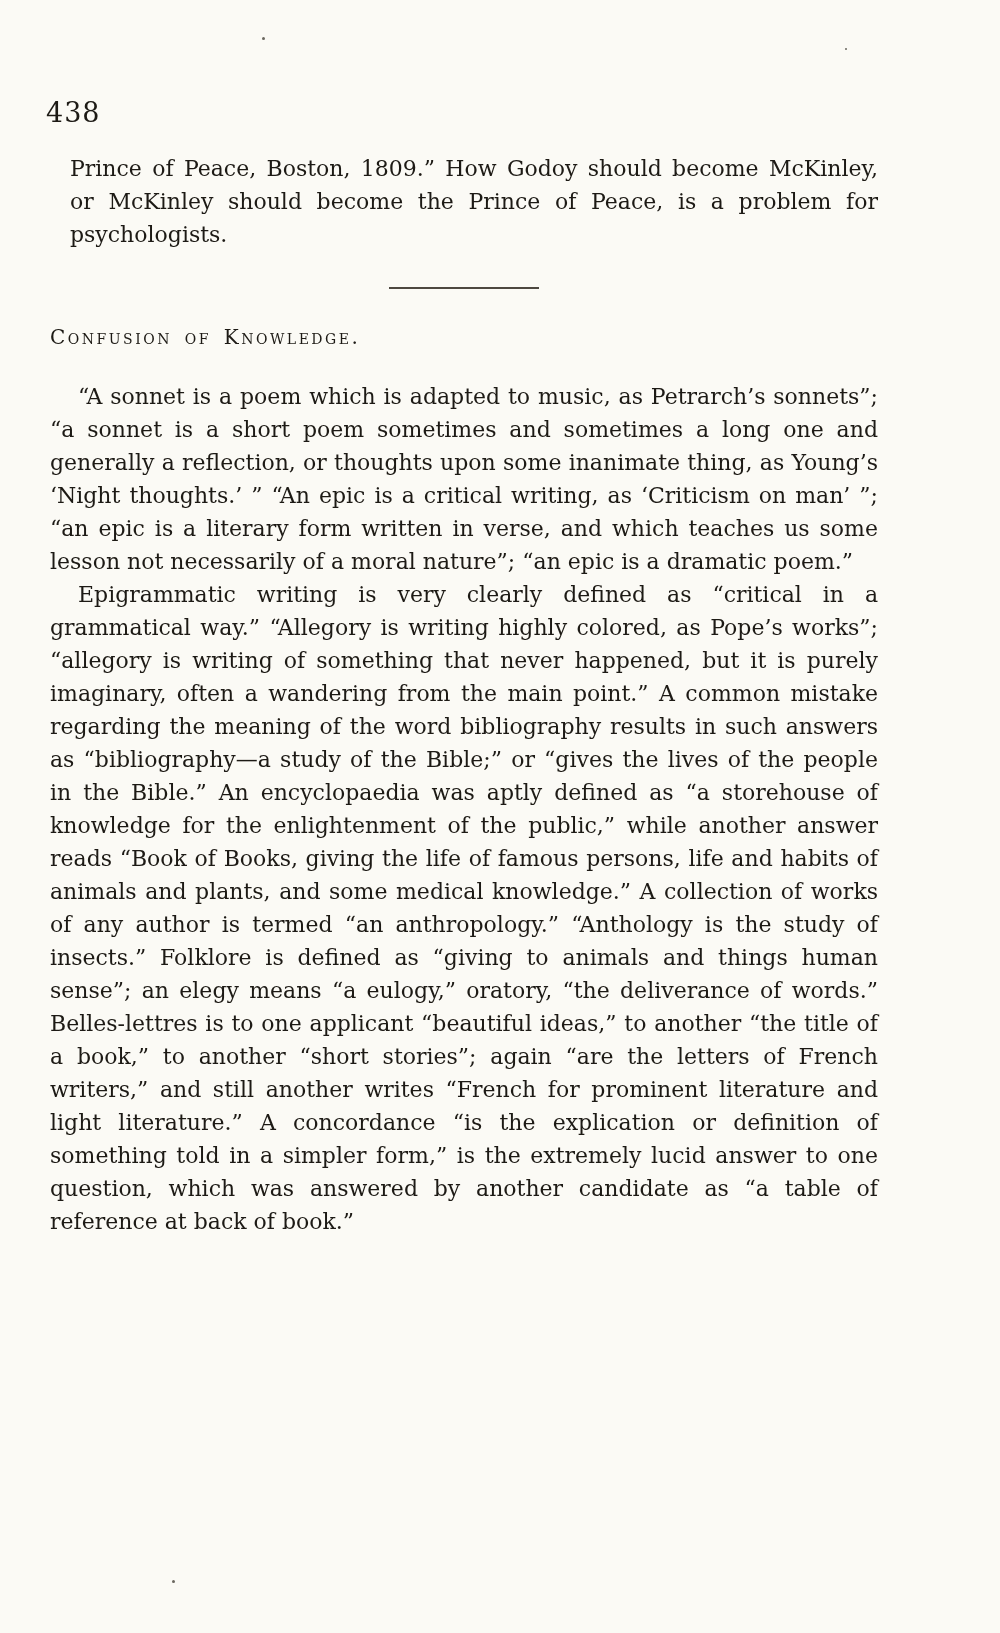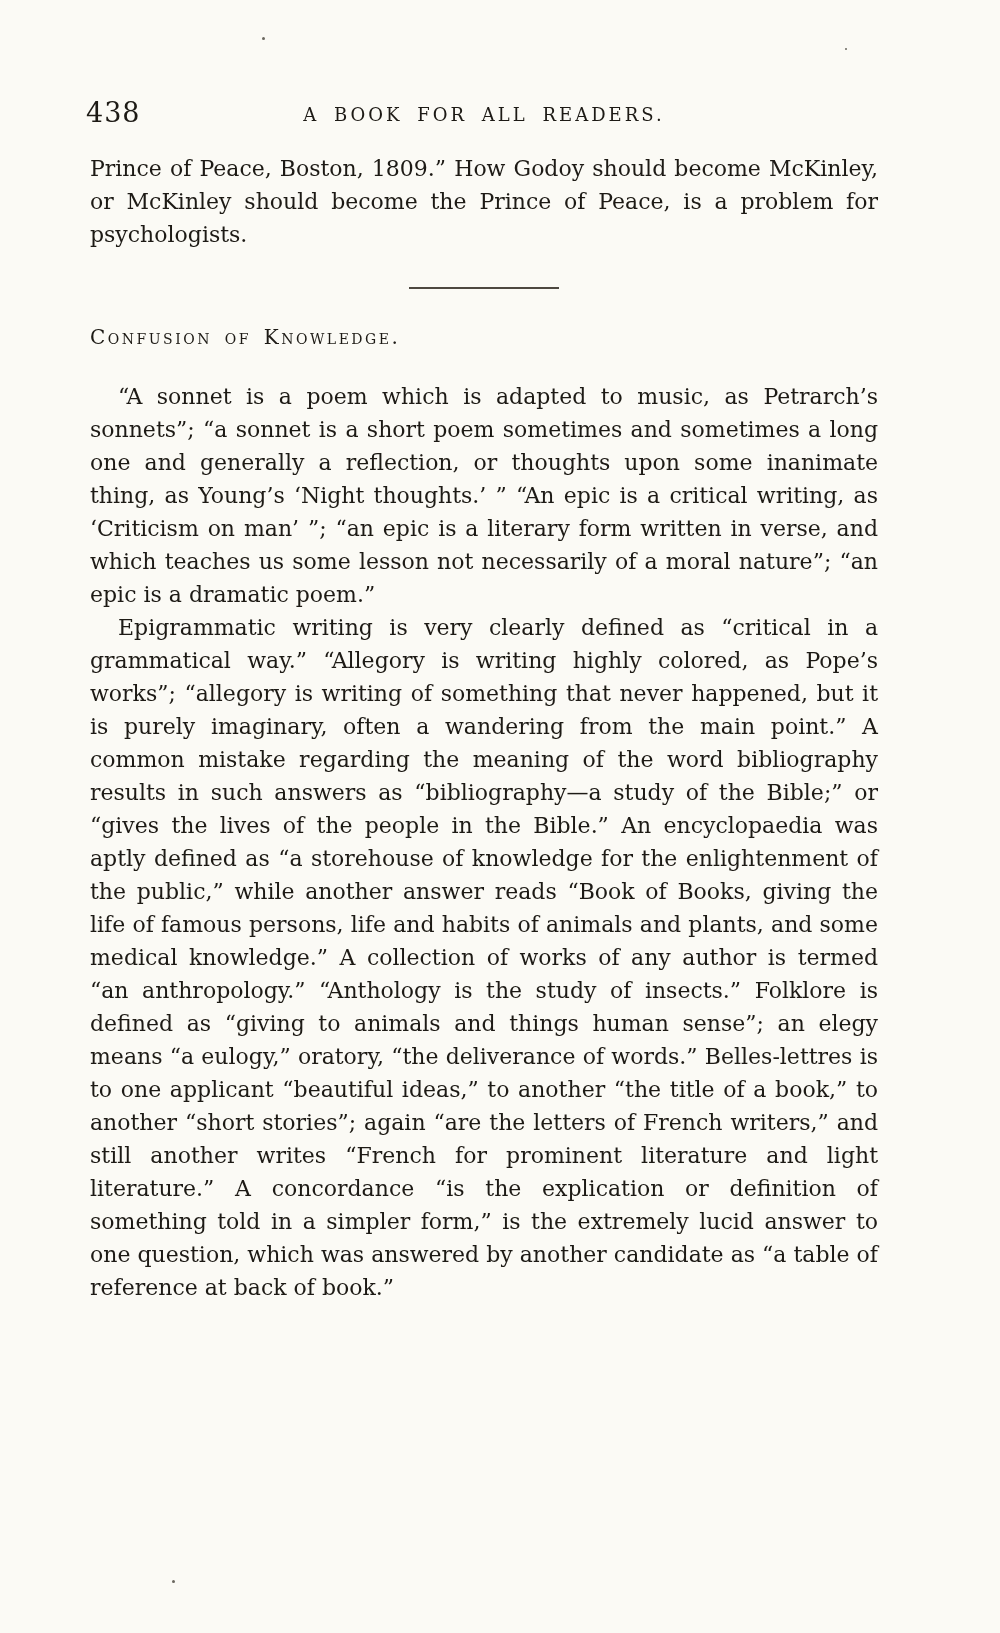--- a/index.html
+++ b/index.html
@@ -8,21 +8,21 @@
     background: #f3f1ea;
     font-family: "DejaVu Serif", "Liberation Serif", serif;
   }
   .page {
     position: relative;
     width: 1000px;
     height: 1633px;
     margin: 0 auto;
     background: #fbfaf5;
     color: #1d1a15;
-    padding: 90px 122px 40px 90px;
+    padding: 90px 122px 40px 50px;
     overflow: hidden;
   }
   .page-header {
     position: relative;
     height: 38px;
     margin-bottom: 24px;
   }
   .page-num {
     position: absolute;
     left: -4px;
@@ -39,21 +39,21 @@
     font-size: 18px;
     letter-spacing: 3px;
     word-spacing: 6px;
   }
   .body-text {
     font-size: 22px;
     line-height: 33px;
     text-align: justify;
   }
   p { margin: 0; text-indent: 28px; }
-  p.noindent { text-indent: 0; margin-top: 10px; }
+  p.noindent { text-indent: 0; margin-top: 10px; margin-left: 20px; }
   .section-divider {
     width: 150px;
     height: 0;
     border-top: 2px solid #4d4840;
     margin: 36px auto 0;
   }
   .section-heading {
     font-size: 20px;
     font-weight: normal;
     font-variant: small-caps;
@@ -77,21 +77,20 @@
 <body>
 
 <div class="page">
 
   <span class="speck s1"></span>
   <span class="speck s2"></span>
   <span class="speck s3"></span>
 
   <div class="page-header">
     <span class="page-num">438</span>
-    <span class="running-title">A BOOK FOR ALL READERS.</span>
   </div>
 
   <div class="body-text">
 
     <p class="noindent">Prince of Peace, Boston, 1809.” How Godoy should become McKinley, or McKinley should become the Prince of Peace, is a problem for psychologists.</p>
 
     <div class="section-divider"></div>
 
     <h2 class="section-heading">Confusion of Knowledge.</h2>
 

